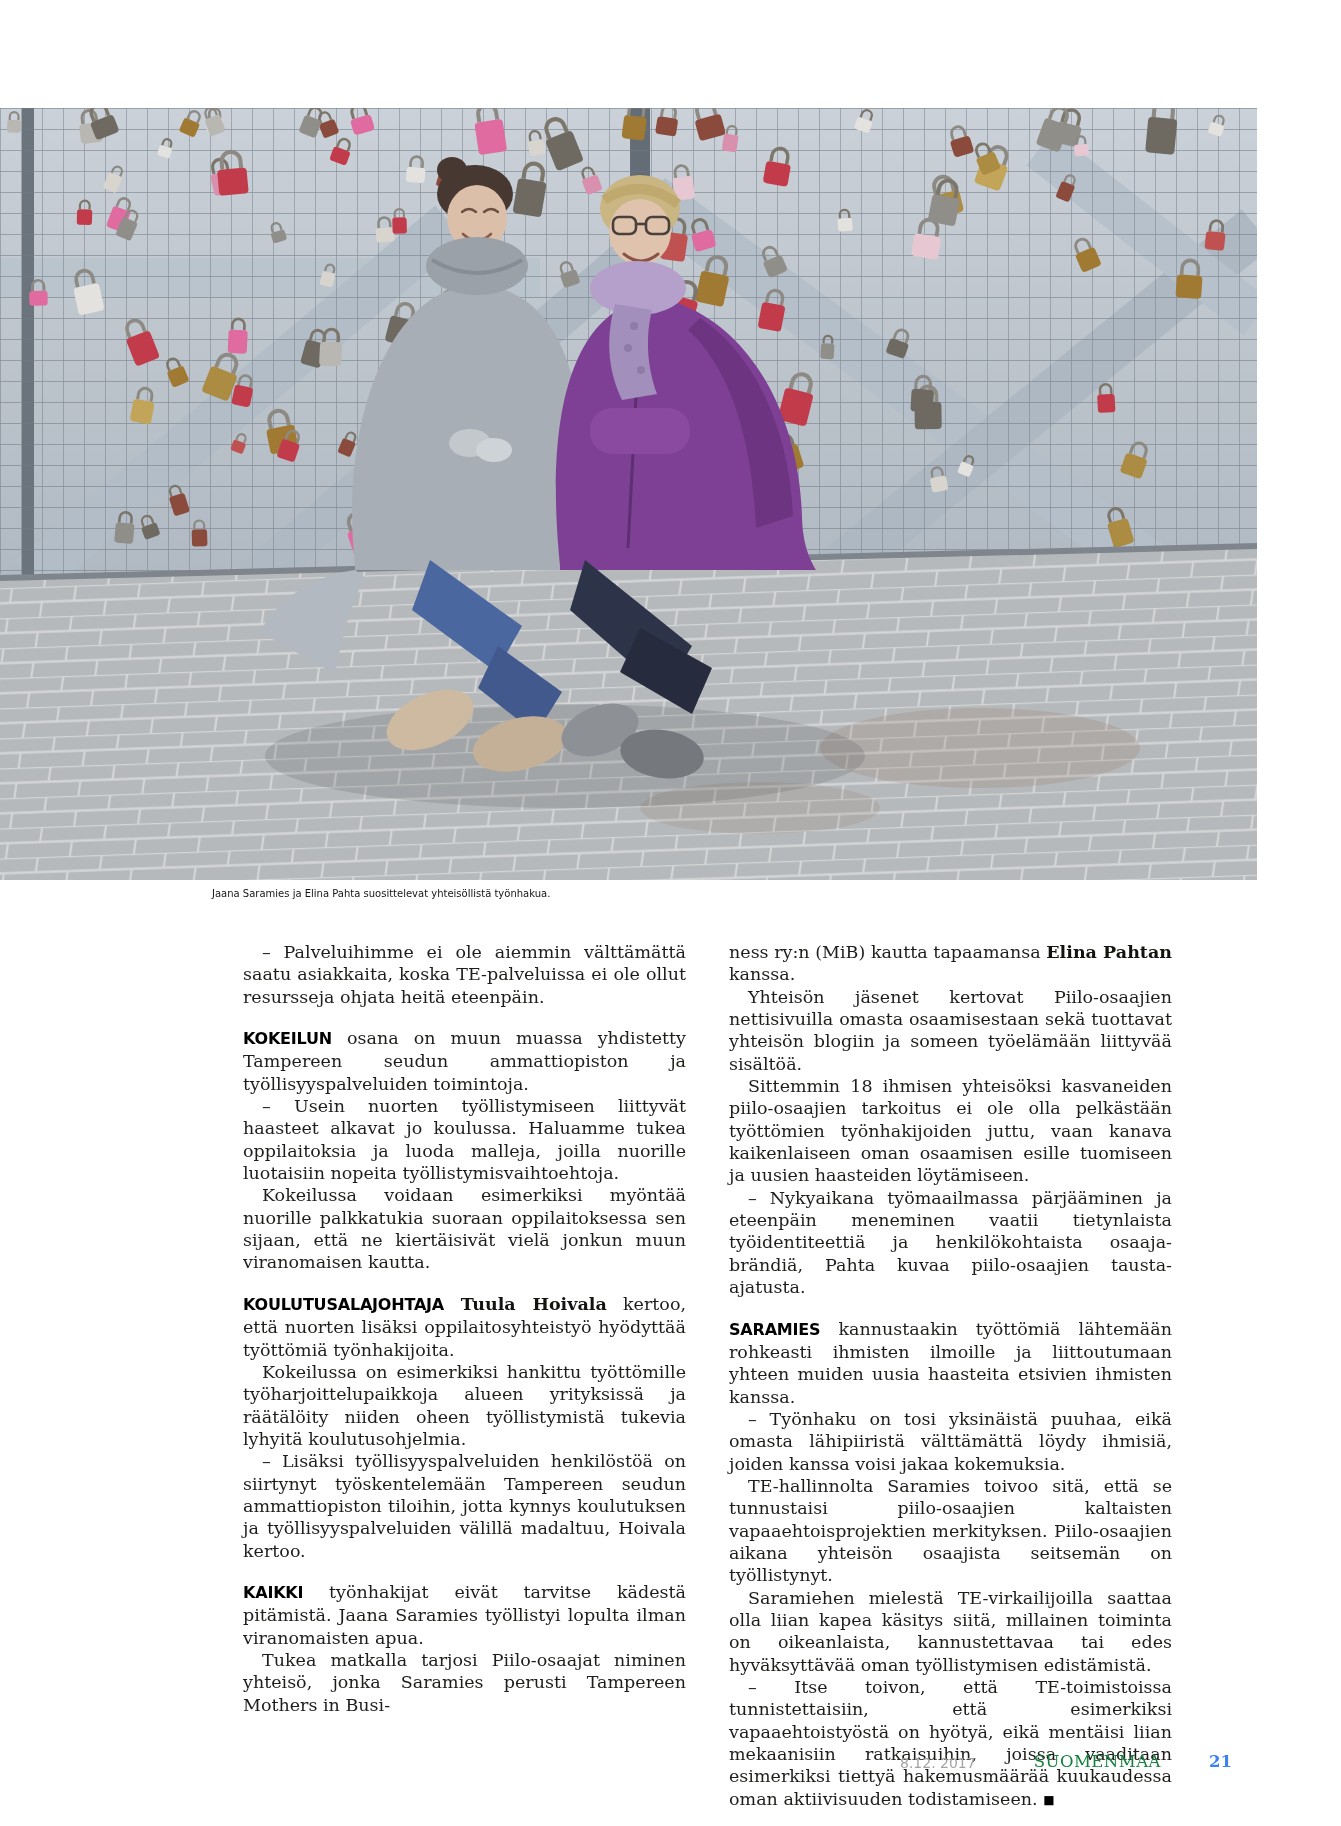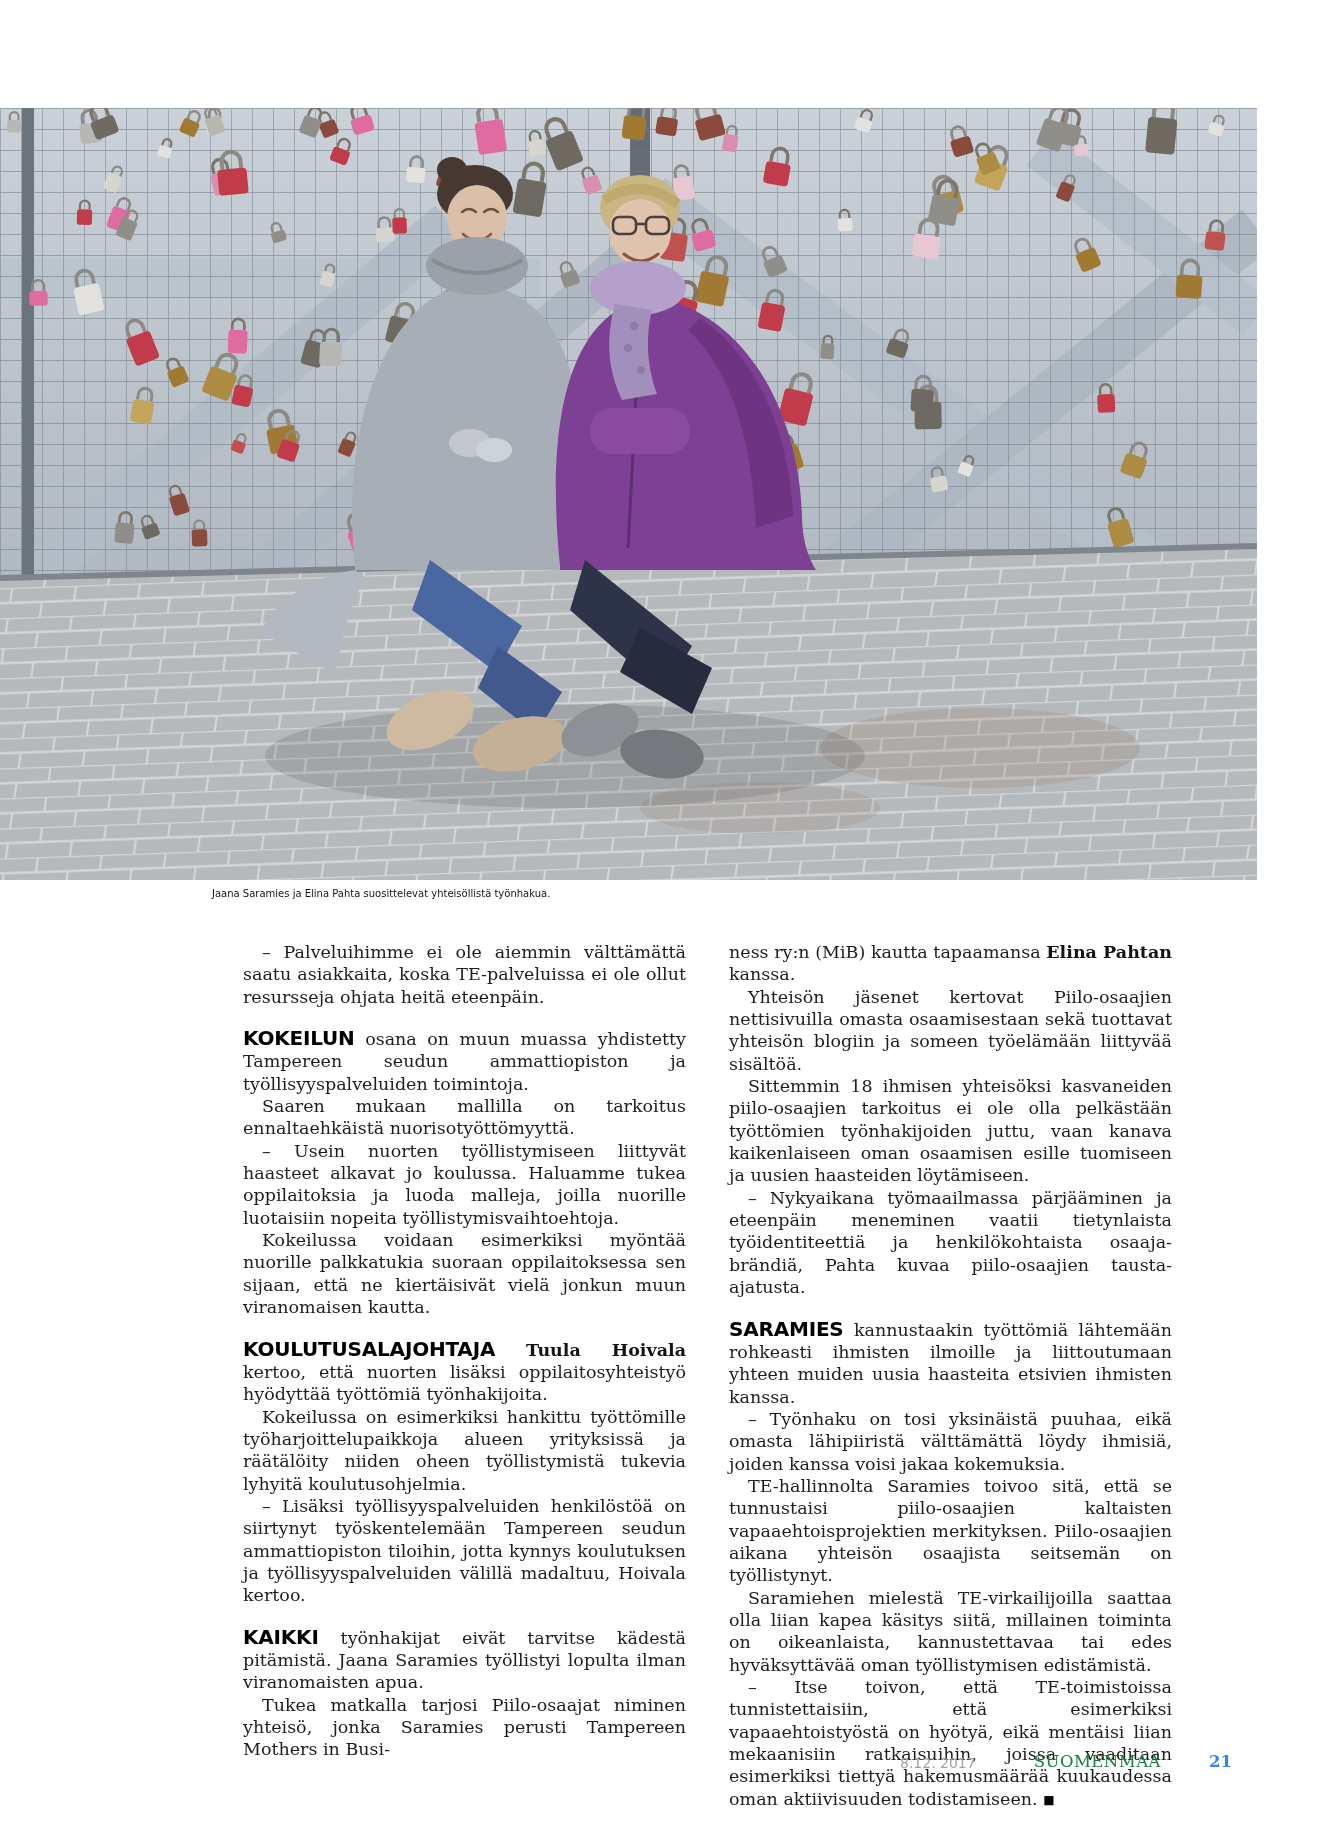--- a/index.html
+++ b/index.html
@@ -13,21 +13,21 @@
            font-family:"DejaVu Sans","Liberation Sans",sans-serif;
            font-size:10px;line-height:20px;color:#141414;}
   
   .article{position:absolute;left:243px;top:941px;width:929px;display:flex;column-gap:43px;}
   .col{width:443px;}
   .para{margin:0;font-size:17.5px;line-height:22.35px;color:#1f1d1a;
         text-align:justify;overflow-wrap:break-word;}
   .para.indent{text-indent:19px;}
   .para.space-before{margin-top:19px;}
   .seg-lead{font-family:"DejaVu Sans","Liberation Sans",sans-serif;font-weight:bold;
-            font-size:20px;letter-spacing:-0.2px;color:#000;margin-top:46px;}
+            font-size:16px;letter-spacing:-0.2px;color:#000;margin-top:46px;}
   .seg-bold{font-weight:bold;color:#151310;}
   .seg-endmark{font-size:12px;color:#000;vertical-align:1px;}
   
   .footer{position:absolute;top:1752px;left:0;width:1232px;display:flex;
           justify-content:flex-end;align-items:flex-end;gap:32px;}
   .footer-date{font-family:"DejaVu Sans","Liberation Sans",sans-serif;
                font-size:14px;color:#a3a3a3;margin-right:26px;}
   .footer-pub{font-family:"DejaVu Serif","Liberation Serif",serif;font-weight:normal;
               font-size:16.5px;letter-spacing:0.5px;color:#15803d;margin-right:16px;}
   .footer-page{font-family:"DejaVu Serif","Liberation Serif",serif;font-weight:bold;
@@ -568,21 +568,20 @@
       </g>
     </svg>
   </figure>
 
   <p class="caption">Jaana Saramies ja Elina Pahta suosittelevat yhteisöllistä työnhakua.</p>
 
   <div class="article">
     <div class="col">
         <p class="para indent"><span class="seg-normal">– Palveluihimme ei ole aiemmin välttämättä saatu asiakkaita, koska TE-palveluissa ei ole ollut resursseja ohjata heitä eteenpäin.</span></p>
         <p class="para space-before"><span class="seg-lead">KOKEILUN</span><span class="seg-normal"> osana on muun muassa yhdistetty Tampereen seudun ammattiopiston ja työllisyyspalveluiden toimintoja.</span></p>
-        <p class="para indent"><span class="seg-normal">Saaren mukaan mallilla on tarkoitus ennaltaehkäistä nuorisotyöttömyyttä.</span></p>
         <p class="para indent"><span class="seg-normal">– Usein nuorten työllistymiseen liittyvät haasteet alkavat jo koulussa. Haluamme tukea oppilaitoksia ja luoda malleja, joilla nuorille luotaisiin nopeita työllistymisvaihtoehtoja.</span></p>
         <p class="para indent"><span class="seg-normal">Kokeilussa voidaan esimerkiksi myöntää nuorille palkkatukia suoraan oppilaitoksessa sen sijaan, että ne kiertäisivät vielä jonkun muun viranomaisen kautta.</span></p>
         <p class="para space-before"><span class="seg-lead">KOULUTUSALAJOHTAJA</span><span class="seg-bold"> Tuula Hoivala</span><span class="seg-normal"> kertoo, että nuorten lisäksi oppilaitosyhteistyö hyödyttää työttömiä työnhakijoita.</span></p>
         <p class="para indent"><span class="seg-normal">Kokeilussa on esimerkiksi hankittu työttömille työharjoittelupaikkoja alueen yrityksissä ja räätälöity niiden oheen työllistymistä tukevia lyhyitä koulutusohjelmia.</span></p>
         <p class="para indent"><span class="seg-normal">– Lisäksi työllisyyspalveluiden henkilöstöä on siirtynyt työskentelemään Tampereen seudun ammattiopiston tiloihin, jotta kynnys koulutuksen ja työllisyyspalveluiden välillä madaltuu, Hoivala kertoo.</span></p>
         <p class="para space-before"><span class="seg-lead">KAIKKI</span><span class="seg-normal"> työnhakijat eivät tarvitse kädestä pitämistä. Jaana Saramies työllistyi lopulta ilman viranomaisten apua.</span></p>
         <p class="para indent"><span class="seg-normal">Tukea matkalla tarjosi Piilo-osaajat niminen yhteisö, jonka Saramies perusti Tampereen Mothers in Busi-</span></p>
       </div>
     <div class="col">
         <p class="para"><span class="seg-normal">ness ry:n (MiB) kautta tapaamansa </span><span class="seg-bold">Elina Pahtan</span><span class="seg-normal"> kanssa.</span></p>

